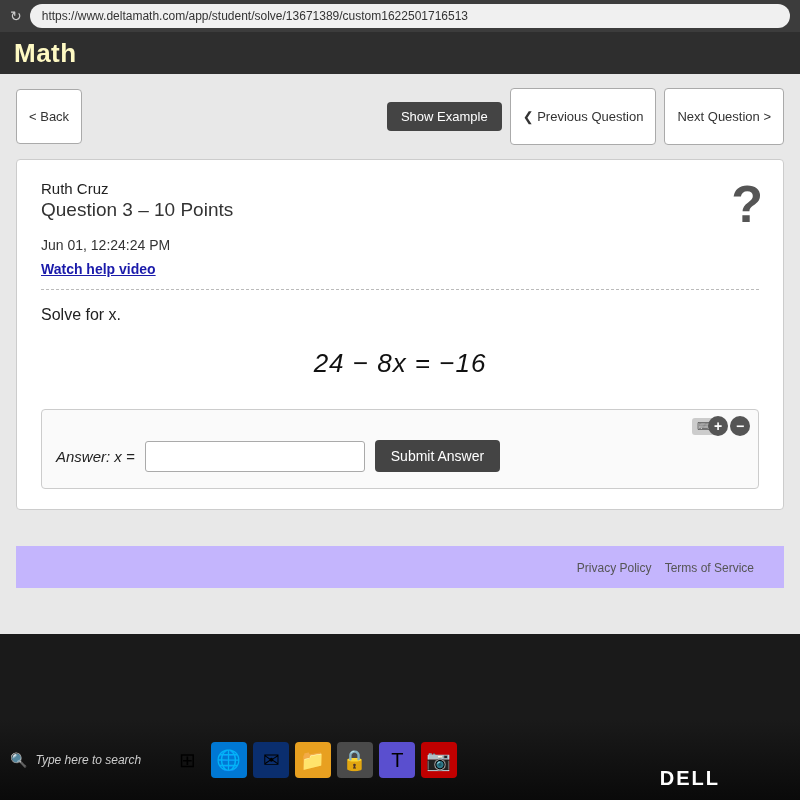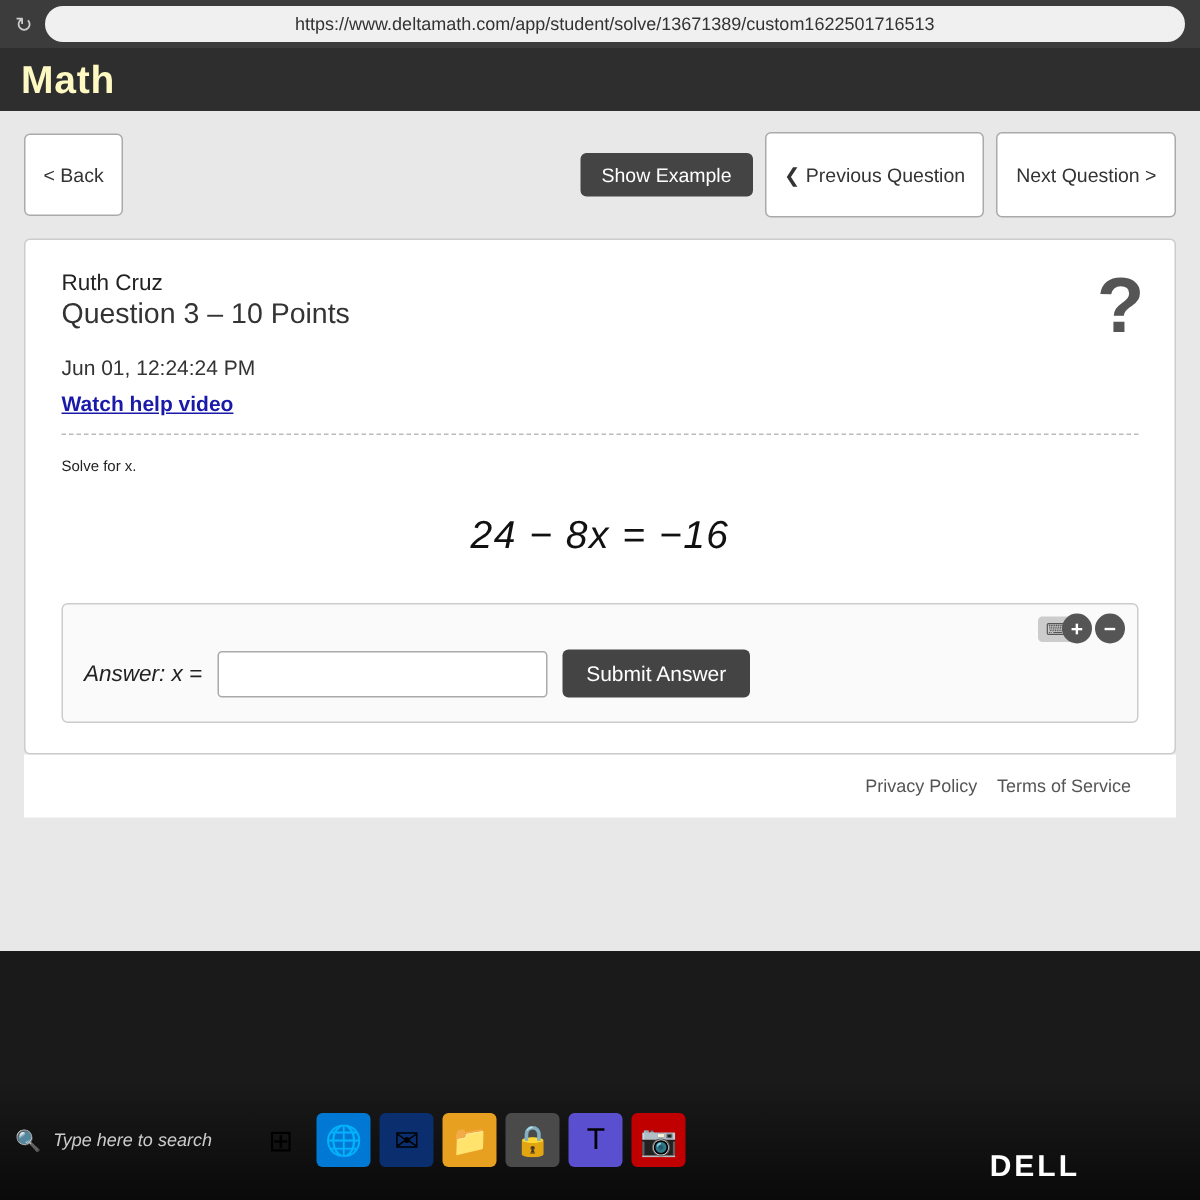--- a/index.html
+++ b/index.html
@@ -25,21 +25,20 @@
       font-size: 14px;
       cursor: pointer;
     }
     .browser-url {
       background: #f0f0f0;
       border-radius: 12px;
       padding: 5px 12px;
       font-size: 12px;
       color: #333;
       flex: 1;
-      text-align: center;
     }
 
     
     .app-header {
       background: #2e2e2e;
       height: 42px;
       display: flex;
       align-items: center;
       padding: 0 14px;
     }
@@ -142,21 +141,21 @@
 
     
     .divider {
       border: none;
       border-top: 1px dashed #bbb;
       margin: 10px 0 16px 0;
     }
 
     
     .problem-statement {
-      font-size: 10px;
+      font-size: 16px;
       color: #222;
       margin-bottom: 24px;
     }
 
     
     .equation-container {
       text-align: center;
       margin: 20px 0 30px 0;
     }
     .equation {
@@ -228,24 +227,25 @@
       color: #fff;
       border: none;
       border-radius: 4px;
       padding: 8px 16px;
       font-size: 14px;
       cursor: pointer;
     }
 
     
     .page-footer {
-      background: #ffffff;
+      background: #c4b5fd;
       padding: 12px 0;
       text-align: right;
       padding-right: 30px;
+      margin-top: 36px;
     }
     .footer-links {
       font-size: 12px;
       color: #555;
     }
     .footer-links span {
       cursor: pointer;
     }
 
     

